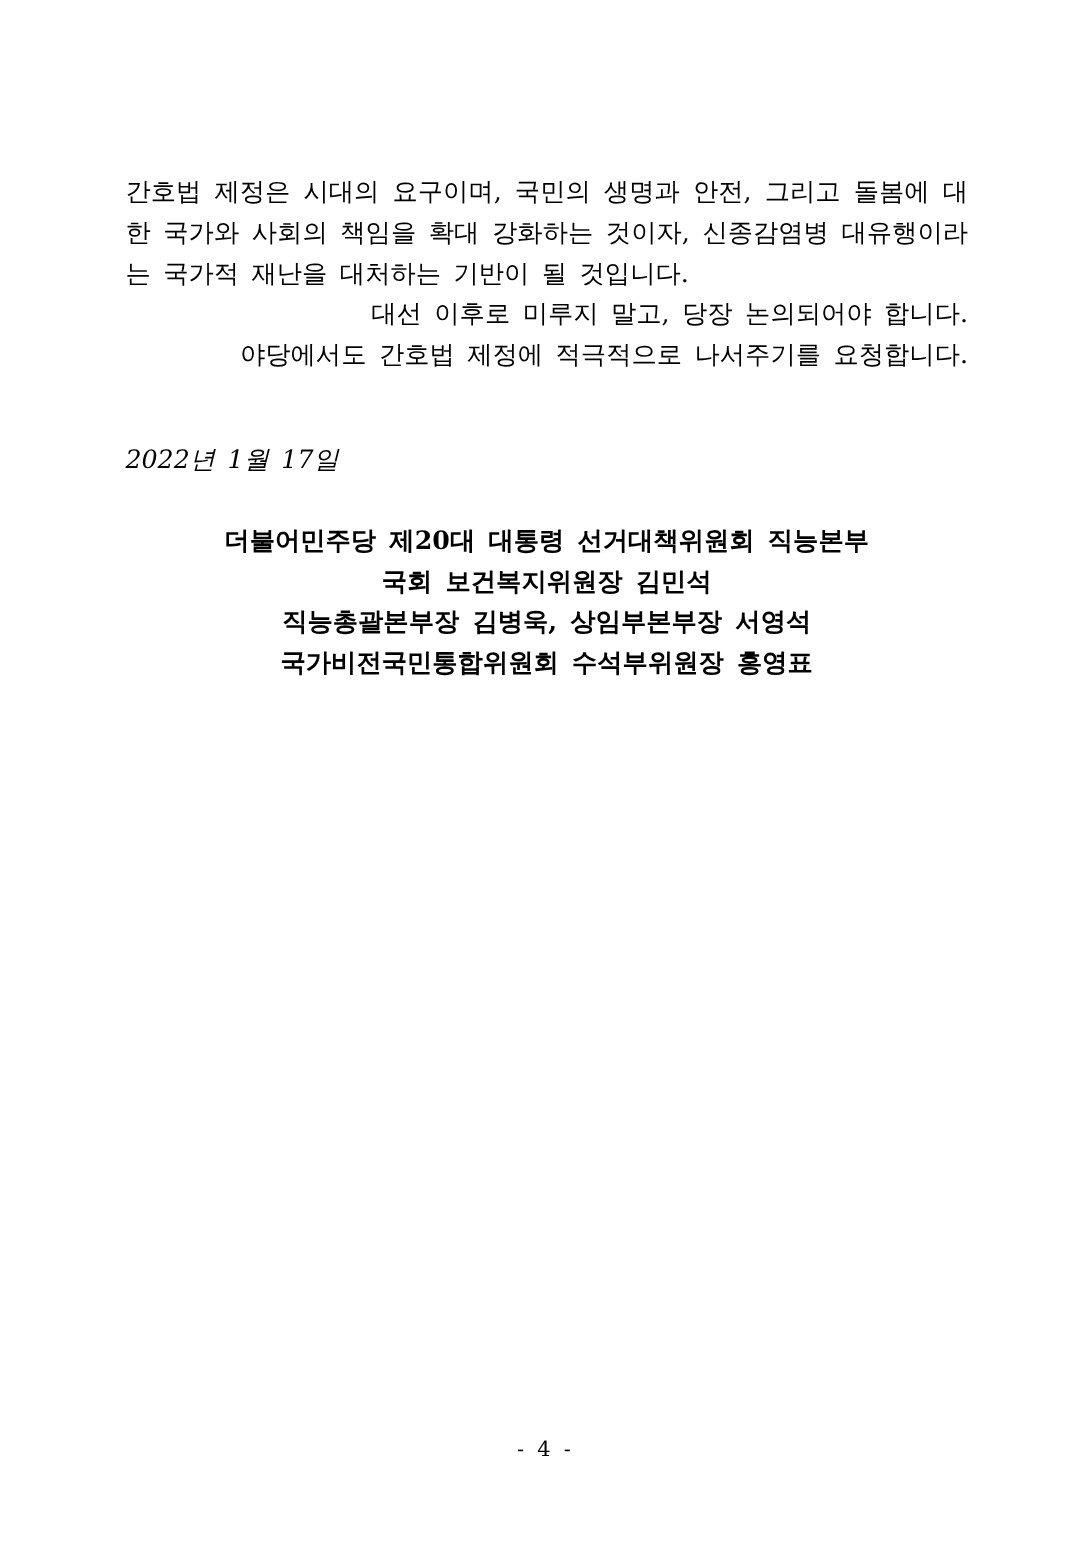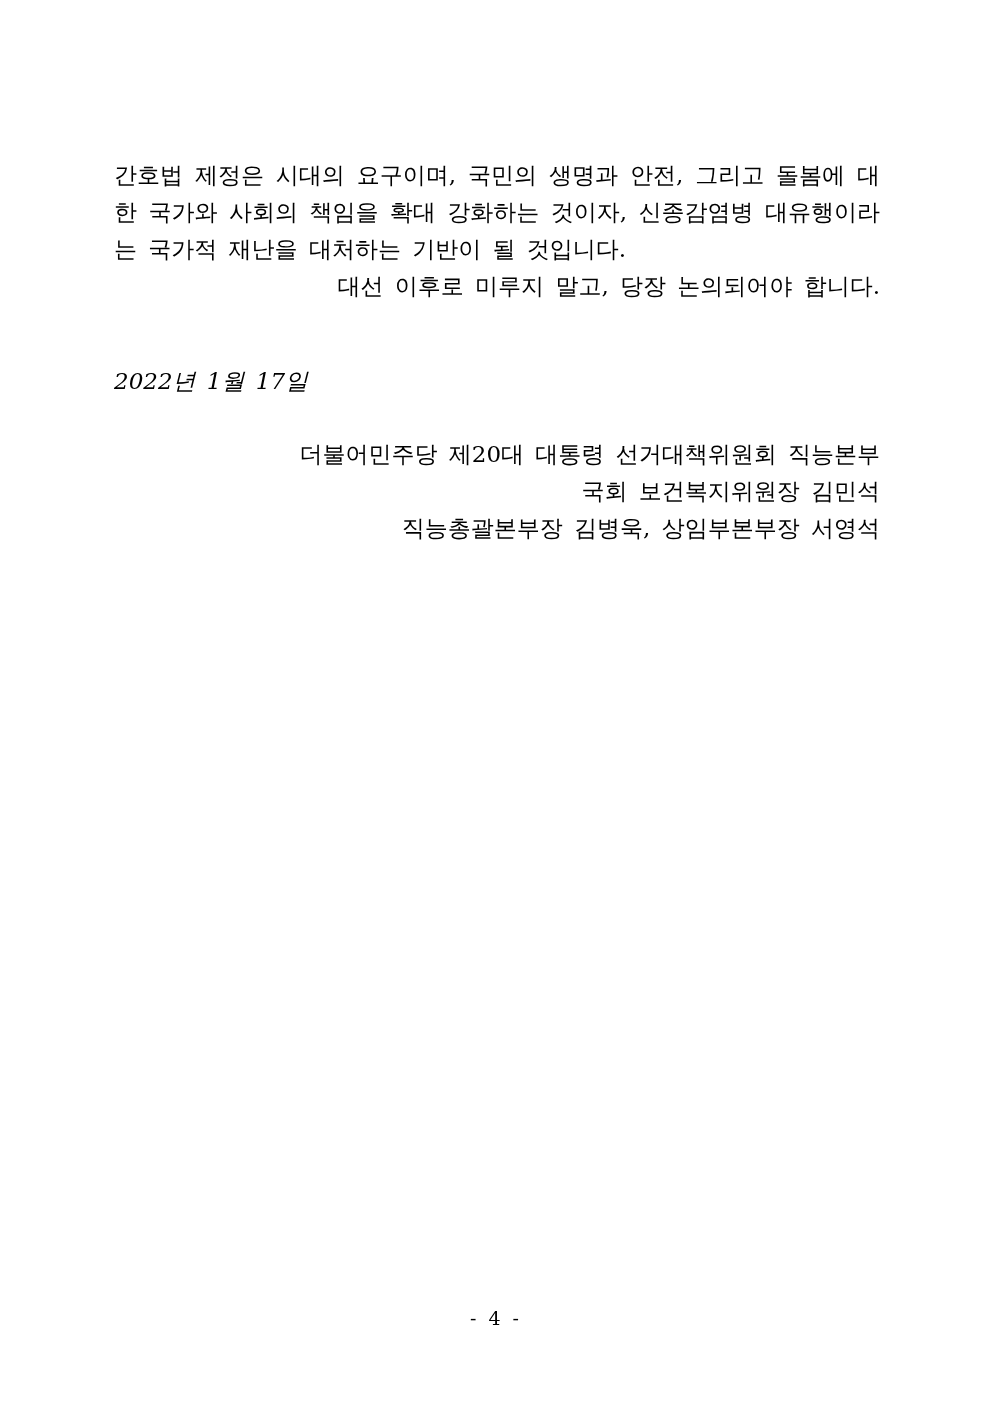--- a/index.html
+++ b/index.html
@@ -34,21 +34,22 @@
     margin: 0;
     text-align: right;
   }
   .date-line {
     margin: 58px 0 0 0;
     text-align: left;
     font-style: italic;
   }
   .signature {
     margin-top: 36px;
-    text-align: right;
+    text-align: center;
+    font-weight: bold;
   }
   .signature p {
     margin: 0;
   }
   .page-number {
     position: absolute;
     top: 1306px;
     left: 0;
     width: 992px;
     text-align: center;
@@ -57,24 +58,26 @@
     line-height: 24px;
   }
 </style>
 </head>
 <body>
 
 <div class="page">
   <div class="content">
     <p class="para">간호법 제정은 시대의 요구이며, 국민의 생명과 안전, 그리고 돌봄에 대한 국가와 사회의 책임을 확대 강화하는 것이자, 신종감염병 대유행이라는 국가적 재난을 대처하는 기반이 될 것입니다.</p>
     <p class="para-left">대선 이후로 미루지 말고, 당장 논의되어야 합니다.</p>
+    <p class="para-left">야당에서도 간호법 제정에 적극적으로 나서주기를 요청합니다.</p>
 
     <p class="date-line">2022년 1월 17일</p>
 
     <div class="signature">
       <p>더불어민주당 제20대 대통령 선거대책위원회 직능본부</p>
       <p>국회 보건복지위원장 김민석</p>
       <p>직능총괄본부장 김병욱, 상임부본부장 서영석</p>
+      <p>국가비전국민통합위원회 수석부위원장 홍영표</p>
     </div>
   </div>
 
   <div class="page-number">- 4 -</div>
 </div>
 
 </body></html>

